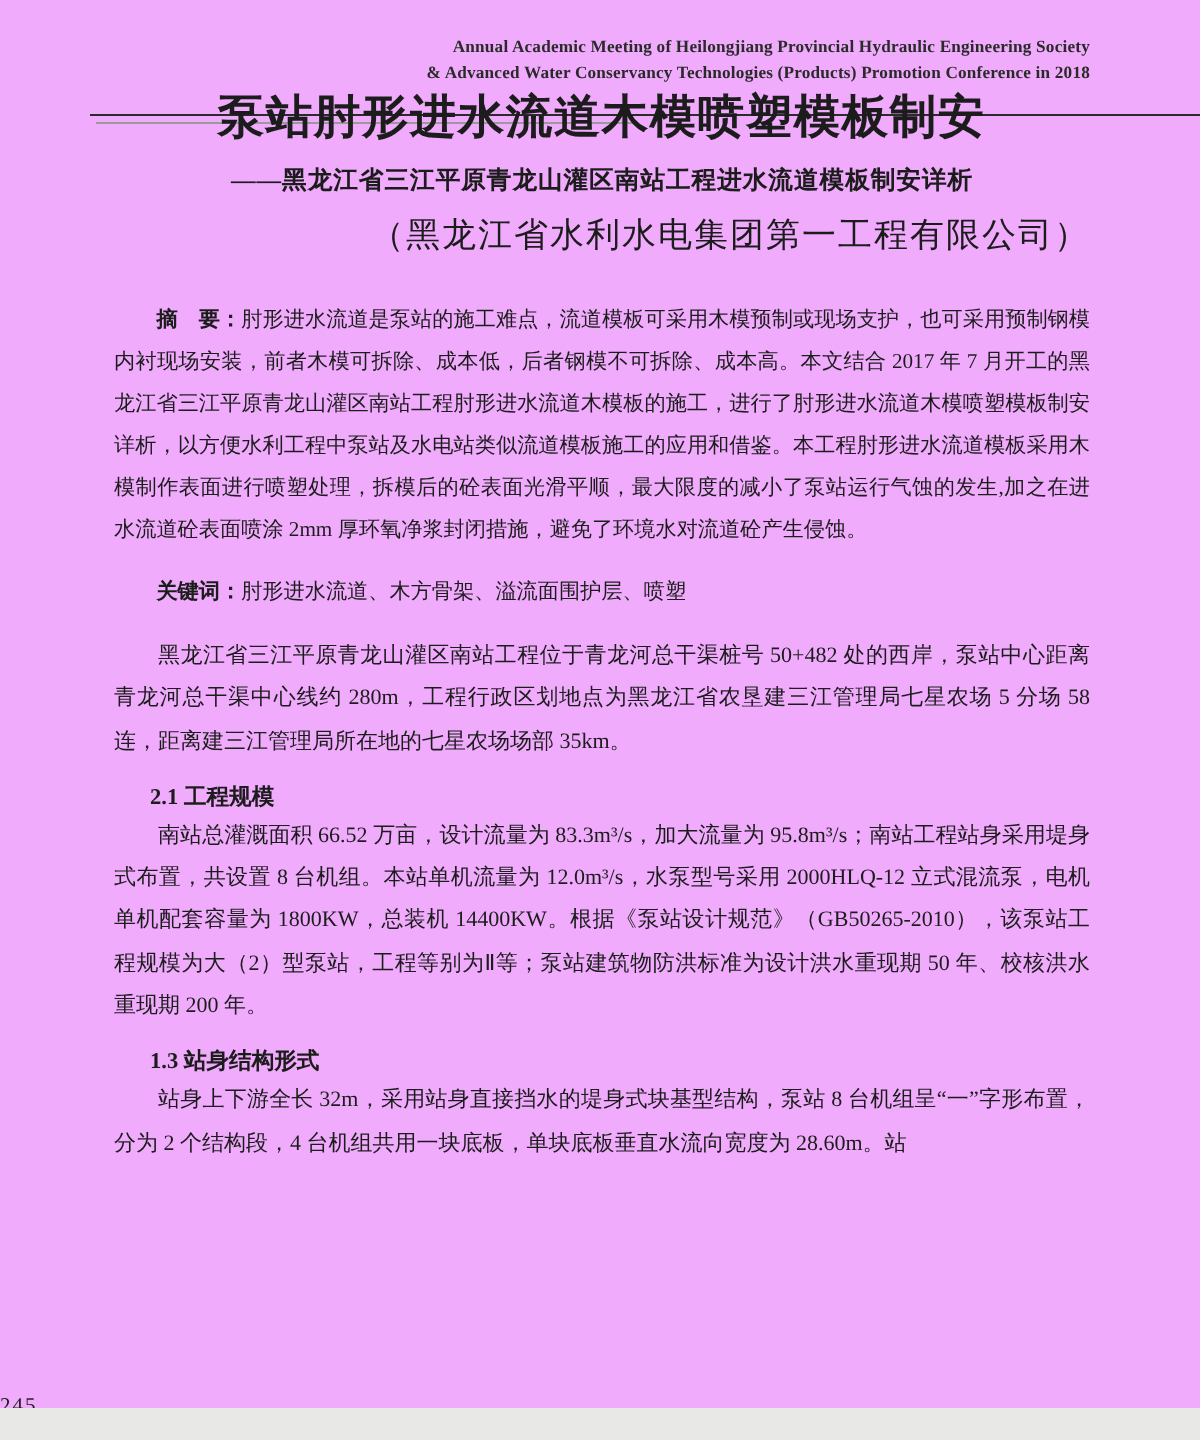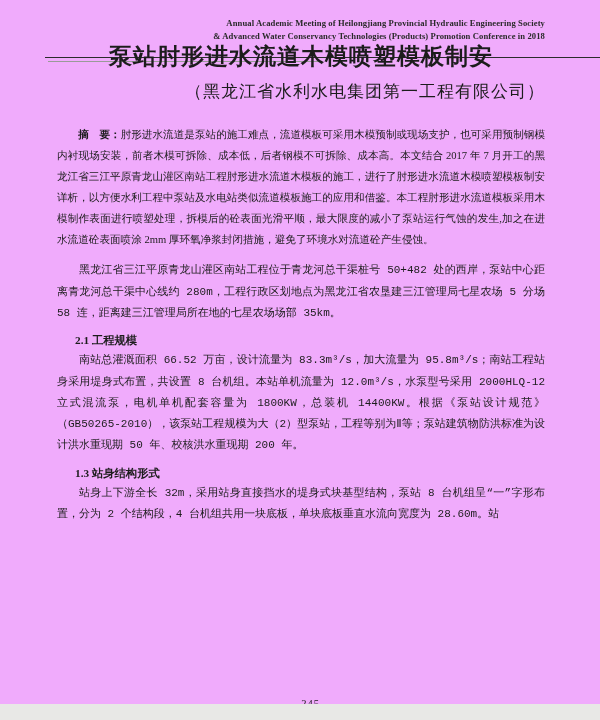--- a/index.html
+++ b/index.html
@@ -29,21 +29,21 @@
     border-top: 1.6px solid #2b2b2b;
   }
   .rule-ghost {
     position:absolute; left:48px; top:61px; width:270px; height:0;
     border-top: 1px solid #9a9a98;
   }
 
   .title {
     margin: 44px 0 0 0;
     text-align: center;
-    font-family: Liberation Mono, monospace;
+    font-family: Liberation Sans, sans-serif;
     font-weight: bold;
     font-size: 23px;
     letter-spacing: 1px;
     line-height: 1.25;
   }
   .subtitle {
     margin-top: 9px;
     text-align: center;
     font-weight: bold;
     font-size: 12.3px;
@@ -89,51 +89,50 @@
     font-weight: bold;
     font-size: 11.3px;
     padding-left: 18px;
   }
   .body-p {
     margin: 2px 0 0 0;
     font-size: 11px;
     line-height: 21.3px;
     text-align: justify;
     text-indent: 2em;
-    font-family: Liberation Mono, monospace;
   }
 
   .page-number {
     position:absolute; left:0; right:0; top:698px;
-    text-align:center;
     font-size: 10.5px;
     letter-spacing: 1px;
-    margin-left: 21px;
   }
 </style>
 </head>
 <body>
 
 <div class="page">
   <div class="content">
     <div class="conf-header">
       <div>Annual Academic Meeting of Heilongjiang Provincial Hydraulic Engineering Society</div>
       <div>&amp; Advanced Water Conservancy Technologies (Products) Promotion Conference in 2018</div>
     </div>
   </div>
 
   <div class="rule-main"></div>
   <div class="rule-ghost"></div>
 
   <div class="content">
     <h1 class="title">泵站肘形进水流道木模喷塑模板制安</h1>
+    <div class="subtitle">——黑龙江省三江平原青龙山灌区南站工程进水流道模板制安详析</div>
     <div class="affiliation">（黑龙江省水利水电集团第一工程有限公司）</div>
 
     <p class="abstract"><span class="lbl">摘　要：</span><span>肘形进水流道是泵站的施工难点，流道模板可采用木模预制或现场支护，也可采用预制钢模内衬现场安装，前者木模可拆除、成本低，后者钢模不可拆除、成本高。本文结合 2017 年 7 月开工的黑龙江省三江平原青龙山灌区南站工程肘形进水流道木模板的施工，进行了肘形进水流道木模喷塑模板制安详析，以方便水利工程中泵站及水电站类似流道模板施工的应用和借鉴。本工程肘形进水流道模板采用木模制作表面进行喷塑处理，拆模后的砼表面光滑平顺，最大限度的减小了泵站运行气蚀的发生,加之在进水流道砼表面喷涂 2mm 厚环氧净浆封闭措施，避免了环境水对流道砼产生侵蚀。</span></p>
 
+    <p class="keywords"><span class="lbl">关键词：</span><span>肘形进水流道、木方骨架、溢流面围护层、喷塑</span></p>
 
 
     <p class="body-p">黑龙江省三江平原青龙山灌区南站工程位于青龙河总干渠桩号 50+482 处的西岸，泵站中心距离青龙河总干渠中心线约 280m，工程行政区划地点为黑龙江省农垦建三江管理局七星农场 5 分场 58 连，距离建三江管理局所在地的七星农场场部 35km。</p>
 
     <h3 class="sec-h2">2.1 工程规模</h3>
     <p class="body-p">南站总灌溉面积 66.52 万亩，设计流量为 83.3m³/s，加大流量为 95.8m³/s；南站工程站身采用堤身式布置，共设置 8 台机组。本站单机流量为 12.0m³/s，水泵型号采用 2000HLQ-12 立式混流泵，电机单机配套容量为 1800KW，总装机 14400KW。根据《泵站设计规范》（GB50265-2010），该泵站工程规模为大（2）型泵站，工程等别为Ⅱ等；泵站建筑物防洪标准为设计洪水重现期 50 年、校核洪水重现期 200 年。</p>
 
     <h3 class="sec-h2">1.3 站身结构形式</h3>
     <p class="body-p">站身上下游全长 32m，采用站身直接挡水的堤身式块基型结构，泵站 8 台机组呈“一”字形布置，分为 2 个结构段，4 台机组共用一块底板，单块底板垂直水流向宽度为 28.60m。站</p>
   </div>

